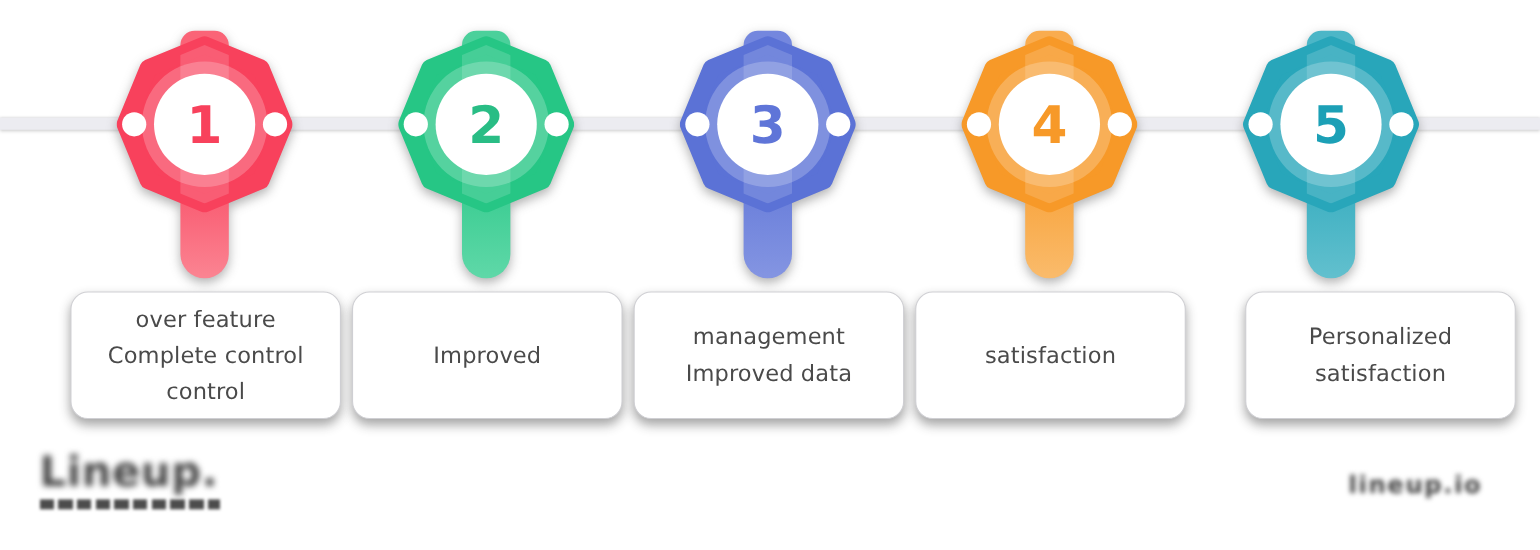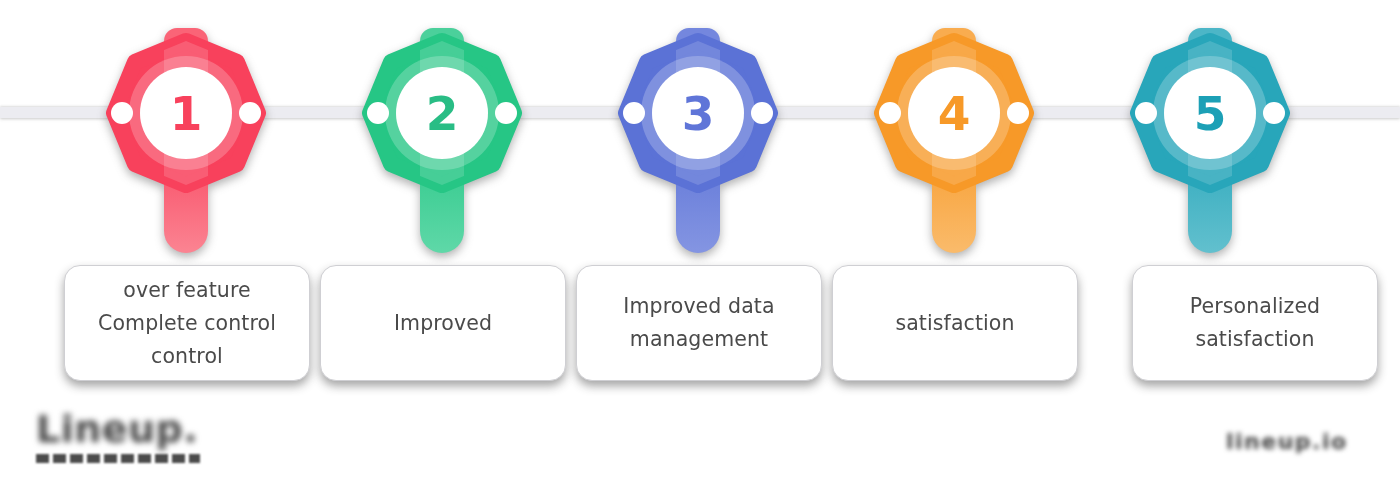--- a/index.html
+++ b/index.html
@@ -168,22 +168,22 @@
 </div>
 
 <div class="card" style="left:320px">
   <div class="card-text">
     <span>Improved</span>
   </div>
 </div>
 
 <div class="card" style="left:576px">
   <div class="card-text">
+    <span>management</span>
     <span>Improved data</span>
-    <span>management</span>
   </div>
 </div>
 
 <div class="card" style="left:832px">
   <div class="card-text">
     <span>satisfaction</span>
   </div>
 </div>
 
 <div class="card" style="left:1132px">

